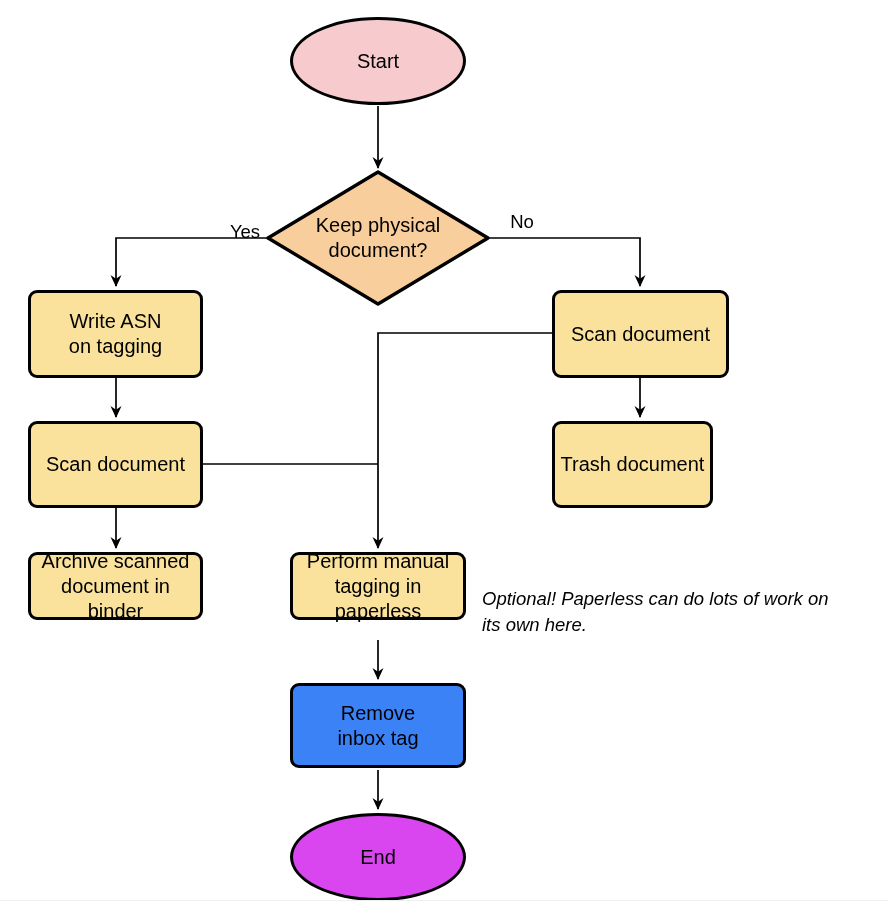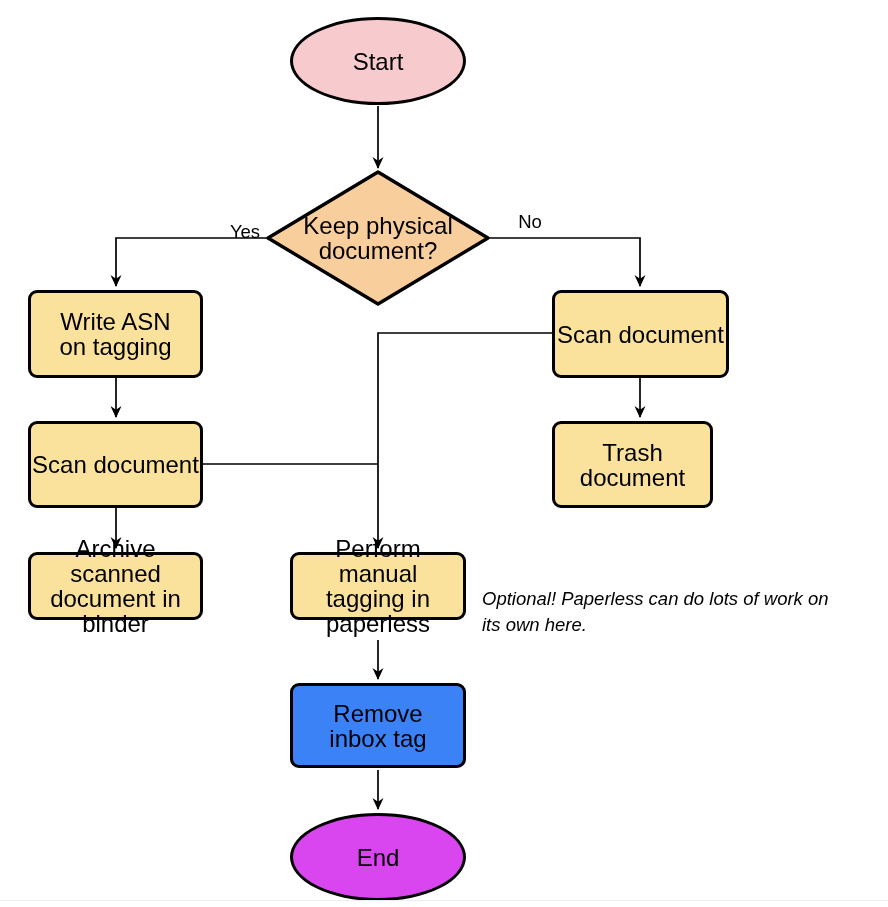--- a/index.html
+++ b/index.html
@@ -21,21 +21,21 @@
     left: 0; top: 0;
     width: 888px; height: 907px;
   }
   .node {
     position: absolute;
     display: flex;
     align-items: center;
     justify-content: center;
     text-align: center;
     white-space: pre-line;
-    font-size: 24px;
+    font-size: 20px;
     line-height: 25px;
     box-sizing: border-box;
   }
   .process {
     border: 3px solid #000000;
     border-radius: 9px;
   }
   .terminator {
     border: 3px solid #000000;
     border-radius: 50%;
@@ -98,21 +98,21 @@
   </svg>
 
   <div class="node terminator" style="left: 290px; top: 17px; width: 176px; height: 88px; background-color: rgb(247, 203, 206);">
     <span>Start</span>
   </div>
 
   <div class="node decision-label" style="left:278px; top:200px; width:200px; height:76px;">Keep physical
 document?</div>
 
   <div class="edge-label" style="left:206px; top:220px; width:46px;margin-left:16px;">Yes</div>
-  <div class="edge-label" style="left:504px; top:210px; width:36px;margin-left:8px;">No</div>
+  <div class="edge-label" style="left:504px; top:210px; width:36px;">No</div>
 
   <div class="node process" style="left: 28px; top: 290px; width: 175px; height: 88px; background-color: rgb(251, 226, 156);">
     <span>Write ASN
 on tagging</span>
   </div>
 
   <div class="node process" style="left: 28px; top: 421px; width: 175px; height: 87px; background-color: rgb(251, 226, 156);">
     <span>Scan document</span>
   </div>
 

